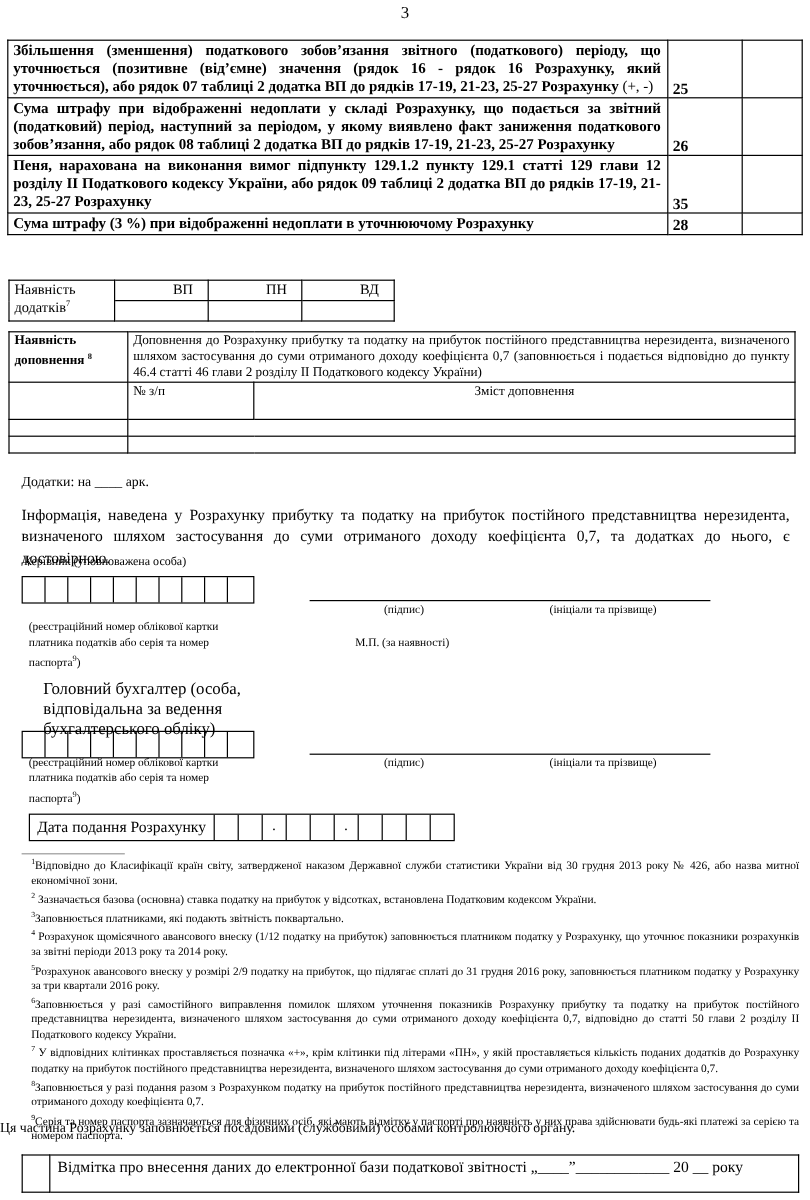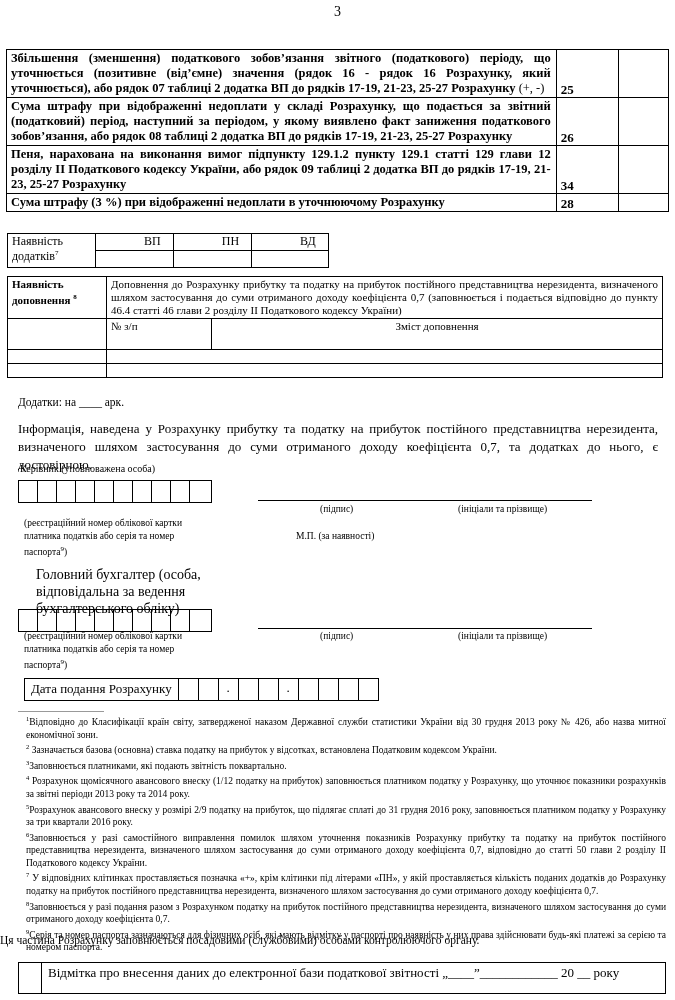--- a/index.html
+++ b/index.html
@@ -5,21 +5,21 @@
   html, body { margin: 0; padding: 0; background: #ffffff; }
   body {
     width: 675px; height: 1000px; position: relative; overflow: hidden;
     font-family: "Liberation Serif", serif; color: #000;
   }
   .abs { position: absolute; }
   .page-num { left: 0; width: 675px; top: 4px; text-align: center; font-size: 14px; }
 
   
   table { border-collapse: collapse; }
-  .t1 { position: absolute; left: 6px; top: 33px; width: 663px; margin-top: 16px; }
+  .t1 { position: absolute; left: 6px; top: 33px; width: 663px; }
   .t1 td { border: 1.5px solid #000; vertical-align: top; font-size: 12.5px; font-weight: bold; line-height: 15px; padding: 1px 5px 1px 4px; }
   .t1 td.desc { width: 538px; text-align: justify; }
   .t1 td.code { width: 52px; vertical-align: bottom; font-size: 13px; padding-bottom: 0; }
   .t1 td.val { width: 40px; }
   .t1 .plusminus { font-weight: normal; }
 
   
   .t2 { position: absolute; left: 7px; top: 233px; width: 322px; }
   .t2 td { border: 1px solid #000; font-size: 12px; height: 16px; padding: 0 4px; vertical-align: top; }
   .t2 td.lbl { width: 150px; }
@@ -68,21 +68,21 @@
     <td class="code">25</td>
     <td class="val"></td>
   </tr>
   <tr>
     <td class="desc">Сума штрафу при відображенні недоплати у складі Розрахунку, що подається за звітний (податковий) період, наступний за періодом, у якому виявлено факт заниження податкового зобов’язання, або рядок 08 таблиці 2 додатка ВП до рядків 17-19, 21-23, 25-27 Розрахунку</td>
     <td class="code">26</td>
     <td class="val"></td>
   </tr>
   <tr>
     <td class="desc">Пеня, нарахована на виконання вимог підпункту 129.1.2 пункту 129.1 статті 129 глави 12 розділу ІІ Податкового кодексу України, або рядок 09 таблиці 2 додатка ВП до рядків 17-19, 21-23, 25-27 Розрахунку</td>
-    <td class="code">34</td>
+    <td class="code">35</td>
     <td class="val"></td>
   </tr>
   <tr>
     <td class="desc">Сума штрафу (3 %) при відображенні недоплати в уточнюючому Розрахунку</td>
     <td class="code">28</td>
     <td class="val"></td>
   </tr>
 </tbody>
   </table>
 

